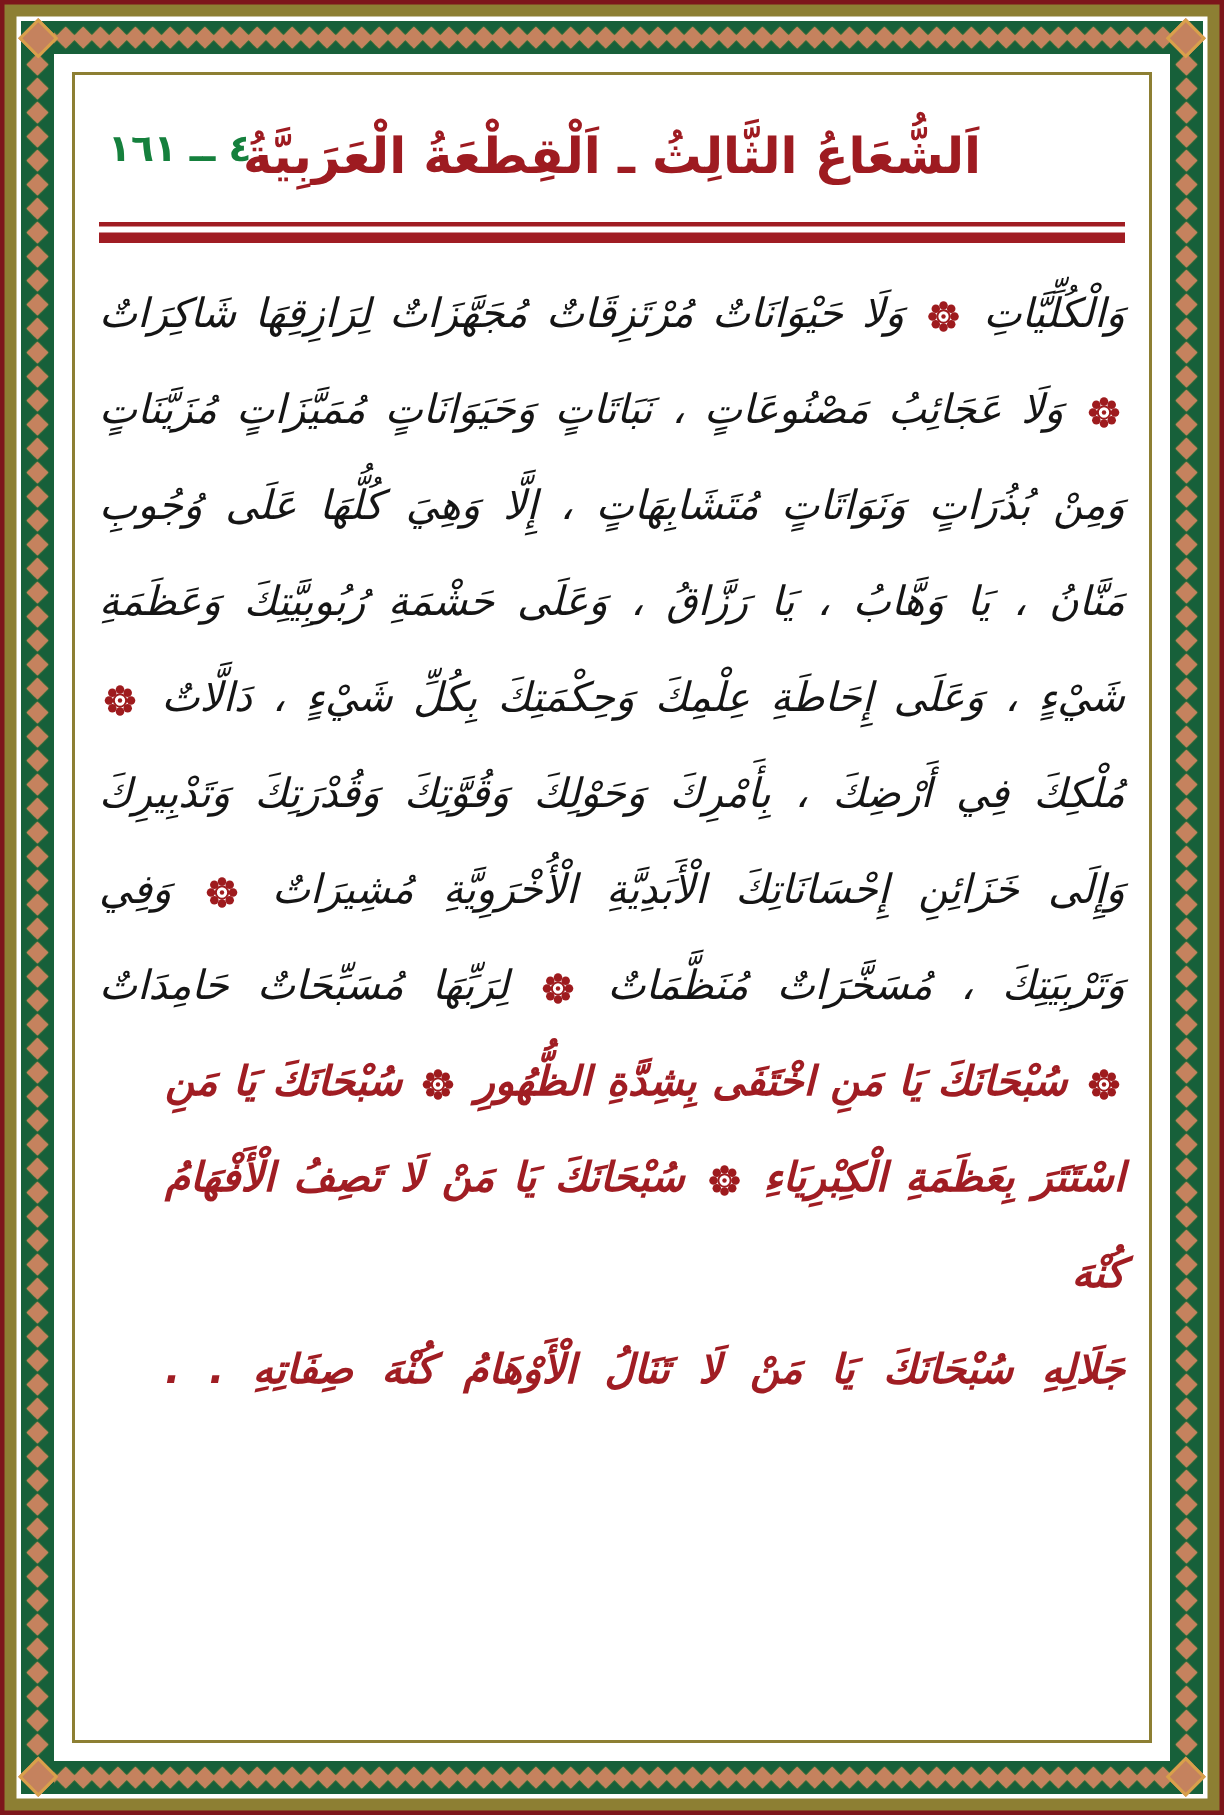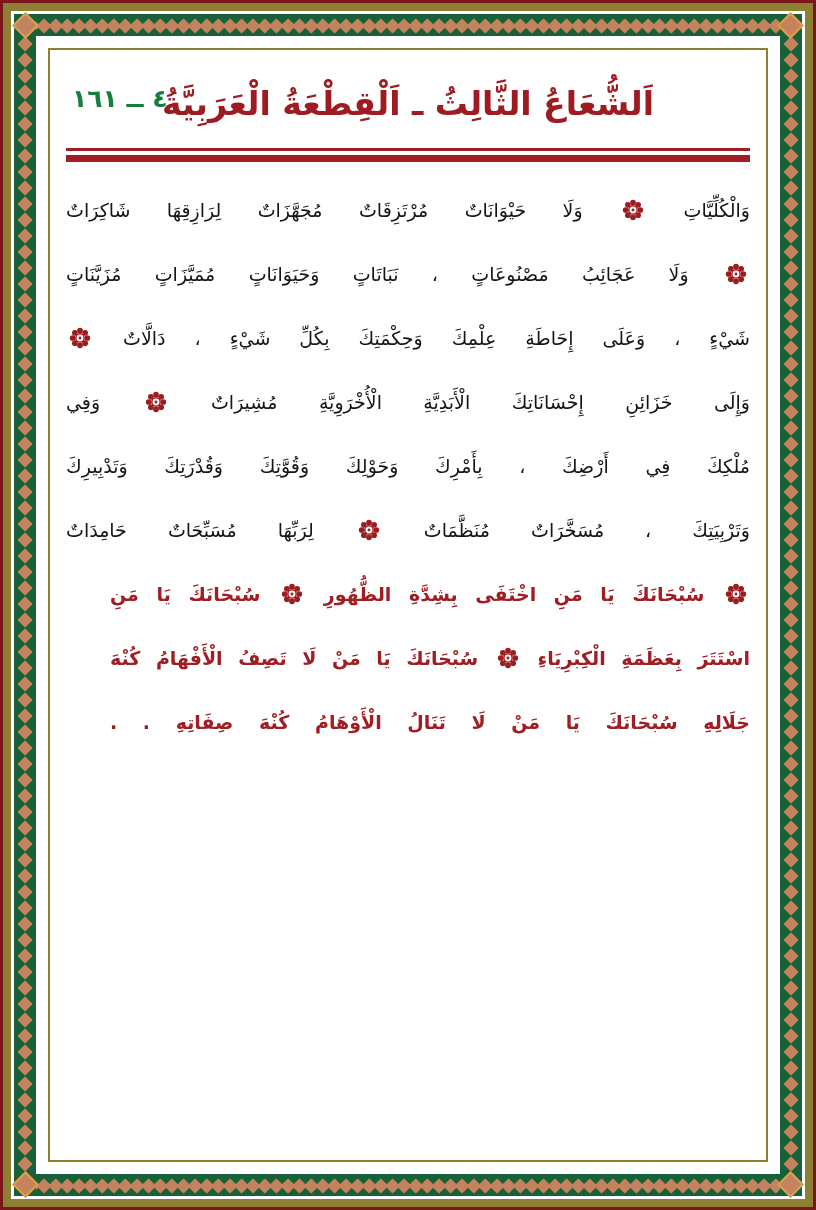--- a/index.html
+++ b/index.html
@@ -38,22 +38,23 @@
   .page-number{
     position:absolute;top:30px;left:6px;
     color:#15803d;font-weight:bold;font-size:25px;letter-spacing:2px;
   }
   .rule{margin-top:8px;}
   .rule-thin{height:3px;background:#a01d23;}
   .rule-thick{height:7px;background:#a01d23;margin-top:4px;}
   .body-text{margin-top:16px;}
   .textline{
     direction:rtl;text-align:justify;text-align-last:justify;
-    font-size:19px;line-height:64px;color:#151515;white-space:normal;
+    font-size:27px;line-height:64px;color:#151515;white-space:normal;
     font-weight:500;
+    font-style:italic;
   }
   .textline[data-color="red"]{color:#a01d23;font-weight:bold;margin-left:44px;}
   .rosette{display:inline-block;vertical-align:-4px;margin:0 3px;line-height:0;}
 </style>
 </head>
 <body>
 
 <div class="page">
 
   <div class="layer-red"></div>
@@ -103,49 +104,51 @@
                 <circle cx="4" cy="12" r="3.1"></circle>
                 <circle cx="20" cy="12" r="3.1"></circle>
                 <circle cx="6.4" cy="6.4" r="3.1"></circle>
                 <circle cx="17.6" cy="6.4" r="3.1"></circle>
                 <circle cx="6.4" cy="17.6" r="3.1"></circle>
                 <circle cx="17.6" cy="17.6" r="3.1"></circle>
               </g>
               <circle cx="12" cy="12" r="4.5" fill="#fff" stroke="#9e1b1e" stroke-width="1.5"></circle>
               <circle cx="12" cy="12" r="1.6" fill="#9e1b1e"></circle>
             </svg></span> وَلَا عَجَائِبُ مَصْنُوعَاتٍ ، نَبَاتَاتٍ وَحَيَوَانَاتٍ مُمَيَّزَاتٍ مُزَيَّنَاتٍ</div>
+      <div class="textline" data-color="black">وَمِنْ بُذُرَاتٍ وَنَوَاتَاتٍ مُتَشَابِهَاتٍ ، إِلَّا وَهِيَ كُلُّهَا عَلَى وُجُوبِ</div>
+      <div class="textline" data-color="black">مَنَّانُ ، يَا وَهَّابُ ، يَا رَزَّاقُ ، وَعَلَى حَشْمَةِ رُبُوبِيَّتِكَ وَعَظَمَةِ</div>
       <div class="textline" data-color="black">شَيْءٍ ، وَعَلَى إِحَاطَةِ عِلْمِكَ وَحِكْمَتِكَ بِكُلِّ شَيْءٍ ، دَالَّاتٌ <span class="rosette"><svg viewBox="0 0 24 24" width="22" height="22">
               <g fill="#9e1b1e">
                 <circle cx="12" cy="4" r="3.1"></circle>
                 <circle cx="12" cy="20" r="3.1"></circle>
                 <circle cx="4" cy="12" r="3.1"></circle>
                 <circle cx="20" cy="12" r="3.1"></circle>
                 <circle cx="6.4" cy="6.4" r="3.1"></circle>
                 <circle cx="17.6" cy="6.4" r="3.1"></circle>
                 <circle cx="6.4" cy="17.6" r="3.1"></circle>
                 <circle cx="17.6" cy="17.6" r="3.1"></circle>
               </g>
               <circle cx="12" cy="12" r="4.5" fill="#fff" stroke="#9e1b1e" stroke-width="1.5"></circle>
               <circle cx="12" cy="12" r="1.6" fill="#9e1b1e"></circle>
             </svg></span></div>
+      <div class="textline" data-color="black">مُلْكِكَ فِي أَرْضِكَ ، بِأَمْرِكَ وَحَوْلِكَ وَقُوَّتِكَ وَقُدْرَتِكَ وَتَدْبِيرِكَ</div>
       <div class="textline" data-color="black">وَإِلَى خَزَائِنِ إِحْسَانَاتِكَ الْأَبَدِيَّةِ الْأُخْرَوِيَّةِ مُشِيرَاتٌ <span class="rosette"><svg viewBox="0 0 24 24" width="22" height="22">
               <g fill="#9e1b1e">
                 <circle cx="12" cy="4" r="3.1"></circle>
                 <circle cx="12" cy="20" r="3.1"></circle>
                 <circle cx="4" cy="12" r="3.1"></circle>
                 <circle cx="20" cy="12" r="3.1"></circle>
                 <circle cx="6.4" cy="6.4" r="3.1"></circle>
                 <circle cx="17.6" cy="6.4" r="3.1"></circle>
                 <circle cx="6.4" cy="17.6" r="3.1"></circle>
                 <circle cx="17.6" cy="17.6" r="3.1"></circle>
               </g>
               <circle cx="12" cy="12" r="4.5" fill="#fff" stroke="#9e1b1e" stroke-width="1.5"></circle>
               <circle cx="12" cy="12" r="1.6" fill="#9e1b1e"></circle>
             </svg></span> وَفِي</div>
-      <div class="textline" data-color="black">مُلْكِكَ فِي أَرْضِكَ ، بِأَمْرِكَ وَحَوْلِكَ وَقُوَّتِكَ وَقُدْرَتِكَ وَتَدْبِيرِكَ</div>
       <div class="textline" data-color="black">وَتَرْبِيَتِكَ ، مُسَخَّرَاتٌ مُنَظَّمَاتٌ <span class="rosette"><svg viewBox="0 0 24 24" width="22" height="22">
               <g fill="#9e1b1e">
                 <circle cx="12" cy="4" r="3.1"></circle>
                 <circle cx="12" cy="20" r="3.1"></circle>
                 <circle cx="4" cy="12" r="3.1"></circle>
                 <circle cx="20" cy="12" r="3.1"></circle>
                 <circle cx="6.4" cy="6.4" r="3.1"></circle>
                 <circle cx="17.6" cy="6.4" r="3.1"></circle>
                 <circle cx="6.4" cy="17.6" r="3.1"></circle>
                 <circle cx="17.6" cy="17.6" r="3.1"></circle>

